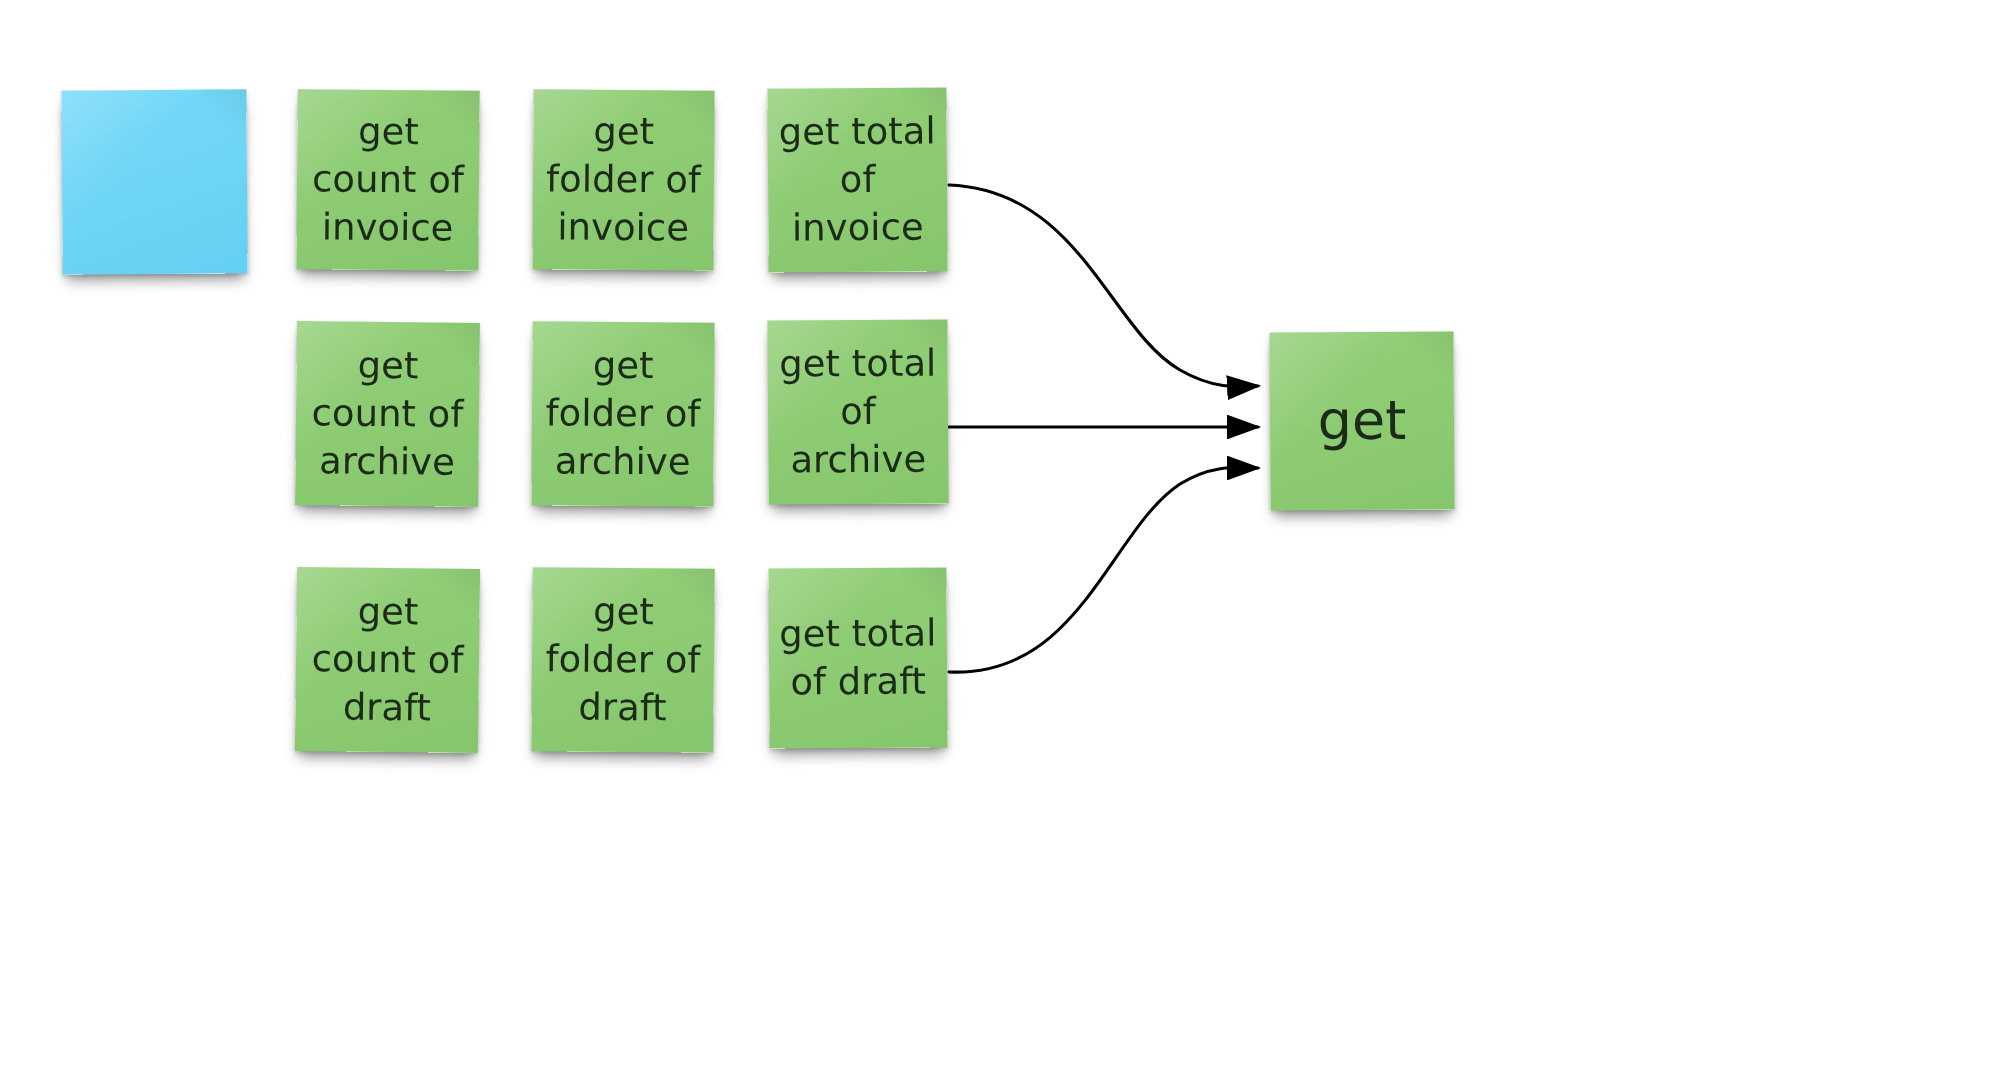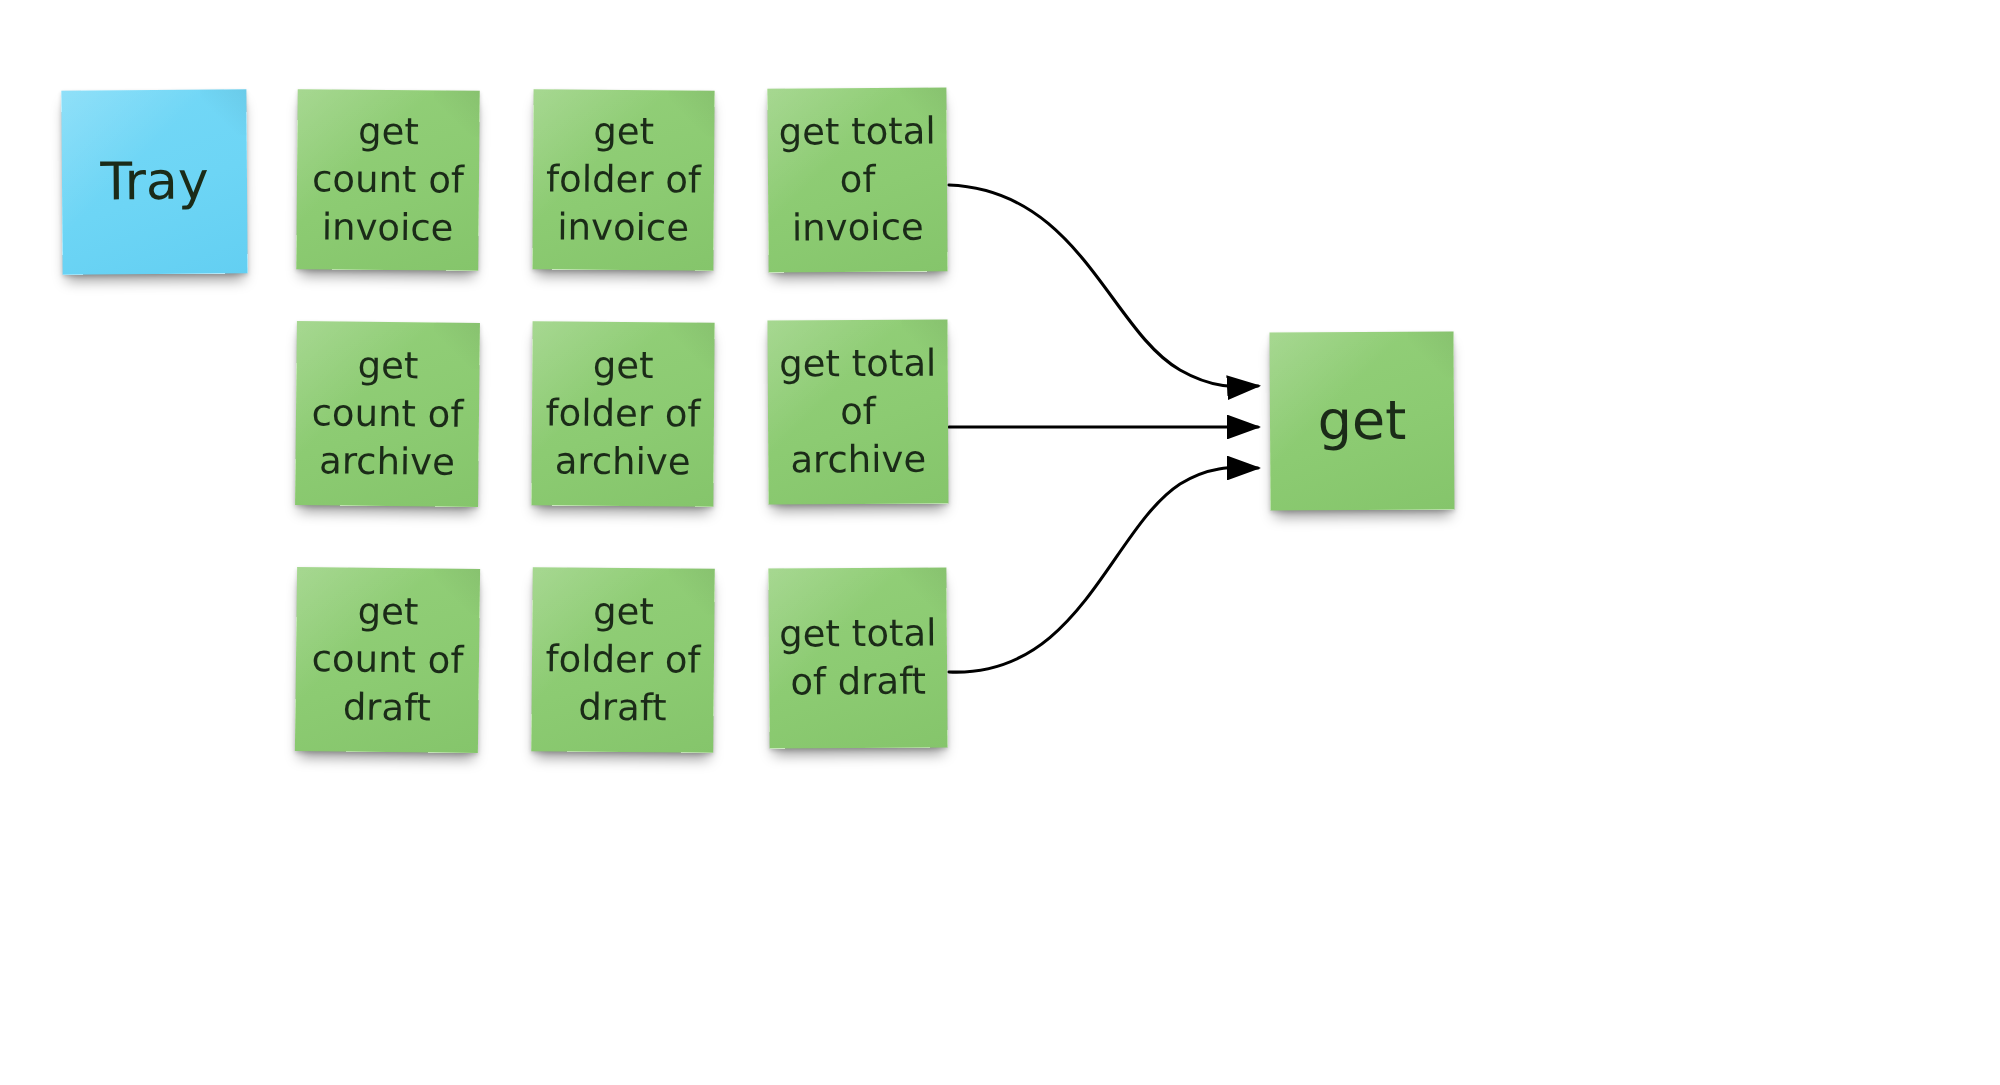--- a/index.html
+++ b/index.html
@@ -82,21 +82,21 @@
       </marker>
     </defs>
     <g id="arrow-paths" stroke="#000000" stroke-width="3.1" fill="none">
         <path d="M 949 185 C 1080 190 1110 330 1180 370 C 1215 390 1240 387 1258 386" marker-end="url(#arrowhead)" stroke-linecap="round"></path>
         <path d="M 949 427 L 1258 427" marker-end="url(#arrowhead)" stroke-linecap="round"></path>
         <path d="M 949 672 C 1080 678 1110 530 1180 484 C 1214 463 1240 468 1258 468" marker-end="url(#arrowhead)" stroke-linecap="round"></path>
       </g>
   </svg>
 
   <div id="notes-layer">
-      <div class="note note-blue" style="left: 62px; top: 90px; width: 185px; height: 184px; font-size: 52px; transform: rotate(-0.4deg);"><span class="note-fold"></span><span class="note-label">Tray</span></div>
+      <div class="note note-blue" style="left: 62px; top: 90px; width: 185px; height: 184px; font-size: 52px; transform: rotate(-0.4deg);"><span class="note-fold"></span></div>
       <div class="note note-green" style="left: 297px; top: 90px; width: 182px; height: 180px; font-size: 37px; transform: rotate(0.5deg);"><span class="note-fold"></span><span class="note-label">get
 count of
 invoice</span></div>
       <div class="note note-green" style="left: 533px; top: 90px; width: 181px; height: 180px; font-size: 37px; transform: rotate(0.4deg);"><span class="note-fold"></span><span class="note-label">get
 folder of
 invoice</span></div>
       <div class="note note-green" style="left: 768px; top: 88px; width: 179px; height: 184px; font-size: 37px; transform: rotate(-0.4deg);"><span class="note-fold"></span><span class="note-label">get total
 of
 invoice</span></div>
       <div class="note note-green" style="left: 296px; top: 322px; width: 183px; height: 184px; font-size: 37px; transform: rotate(0.6deg);"><span class="note-fold"></span><span class="note-label">get

